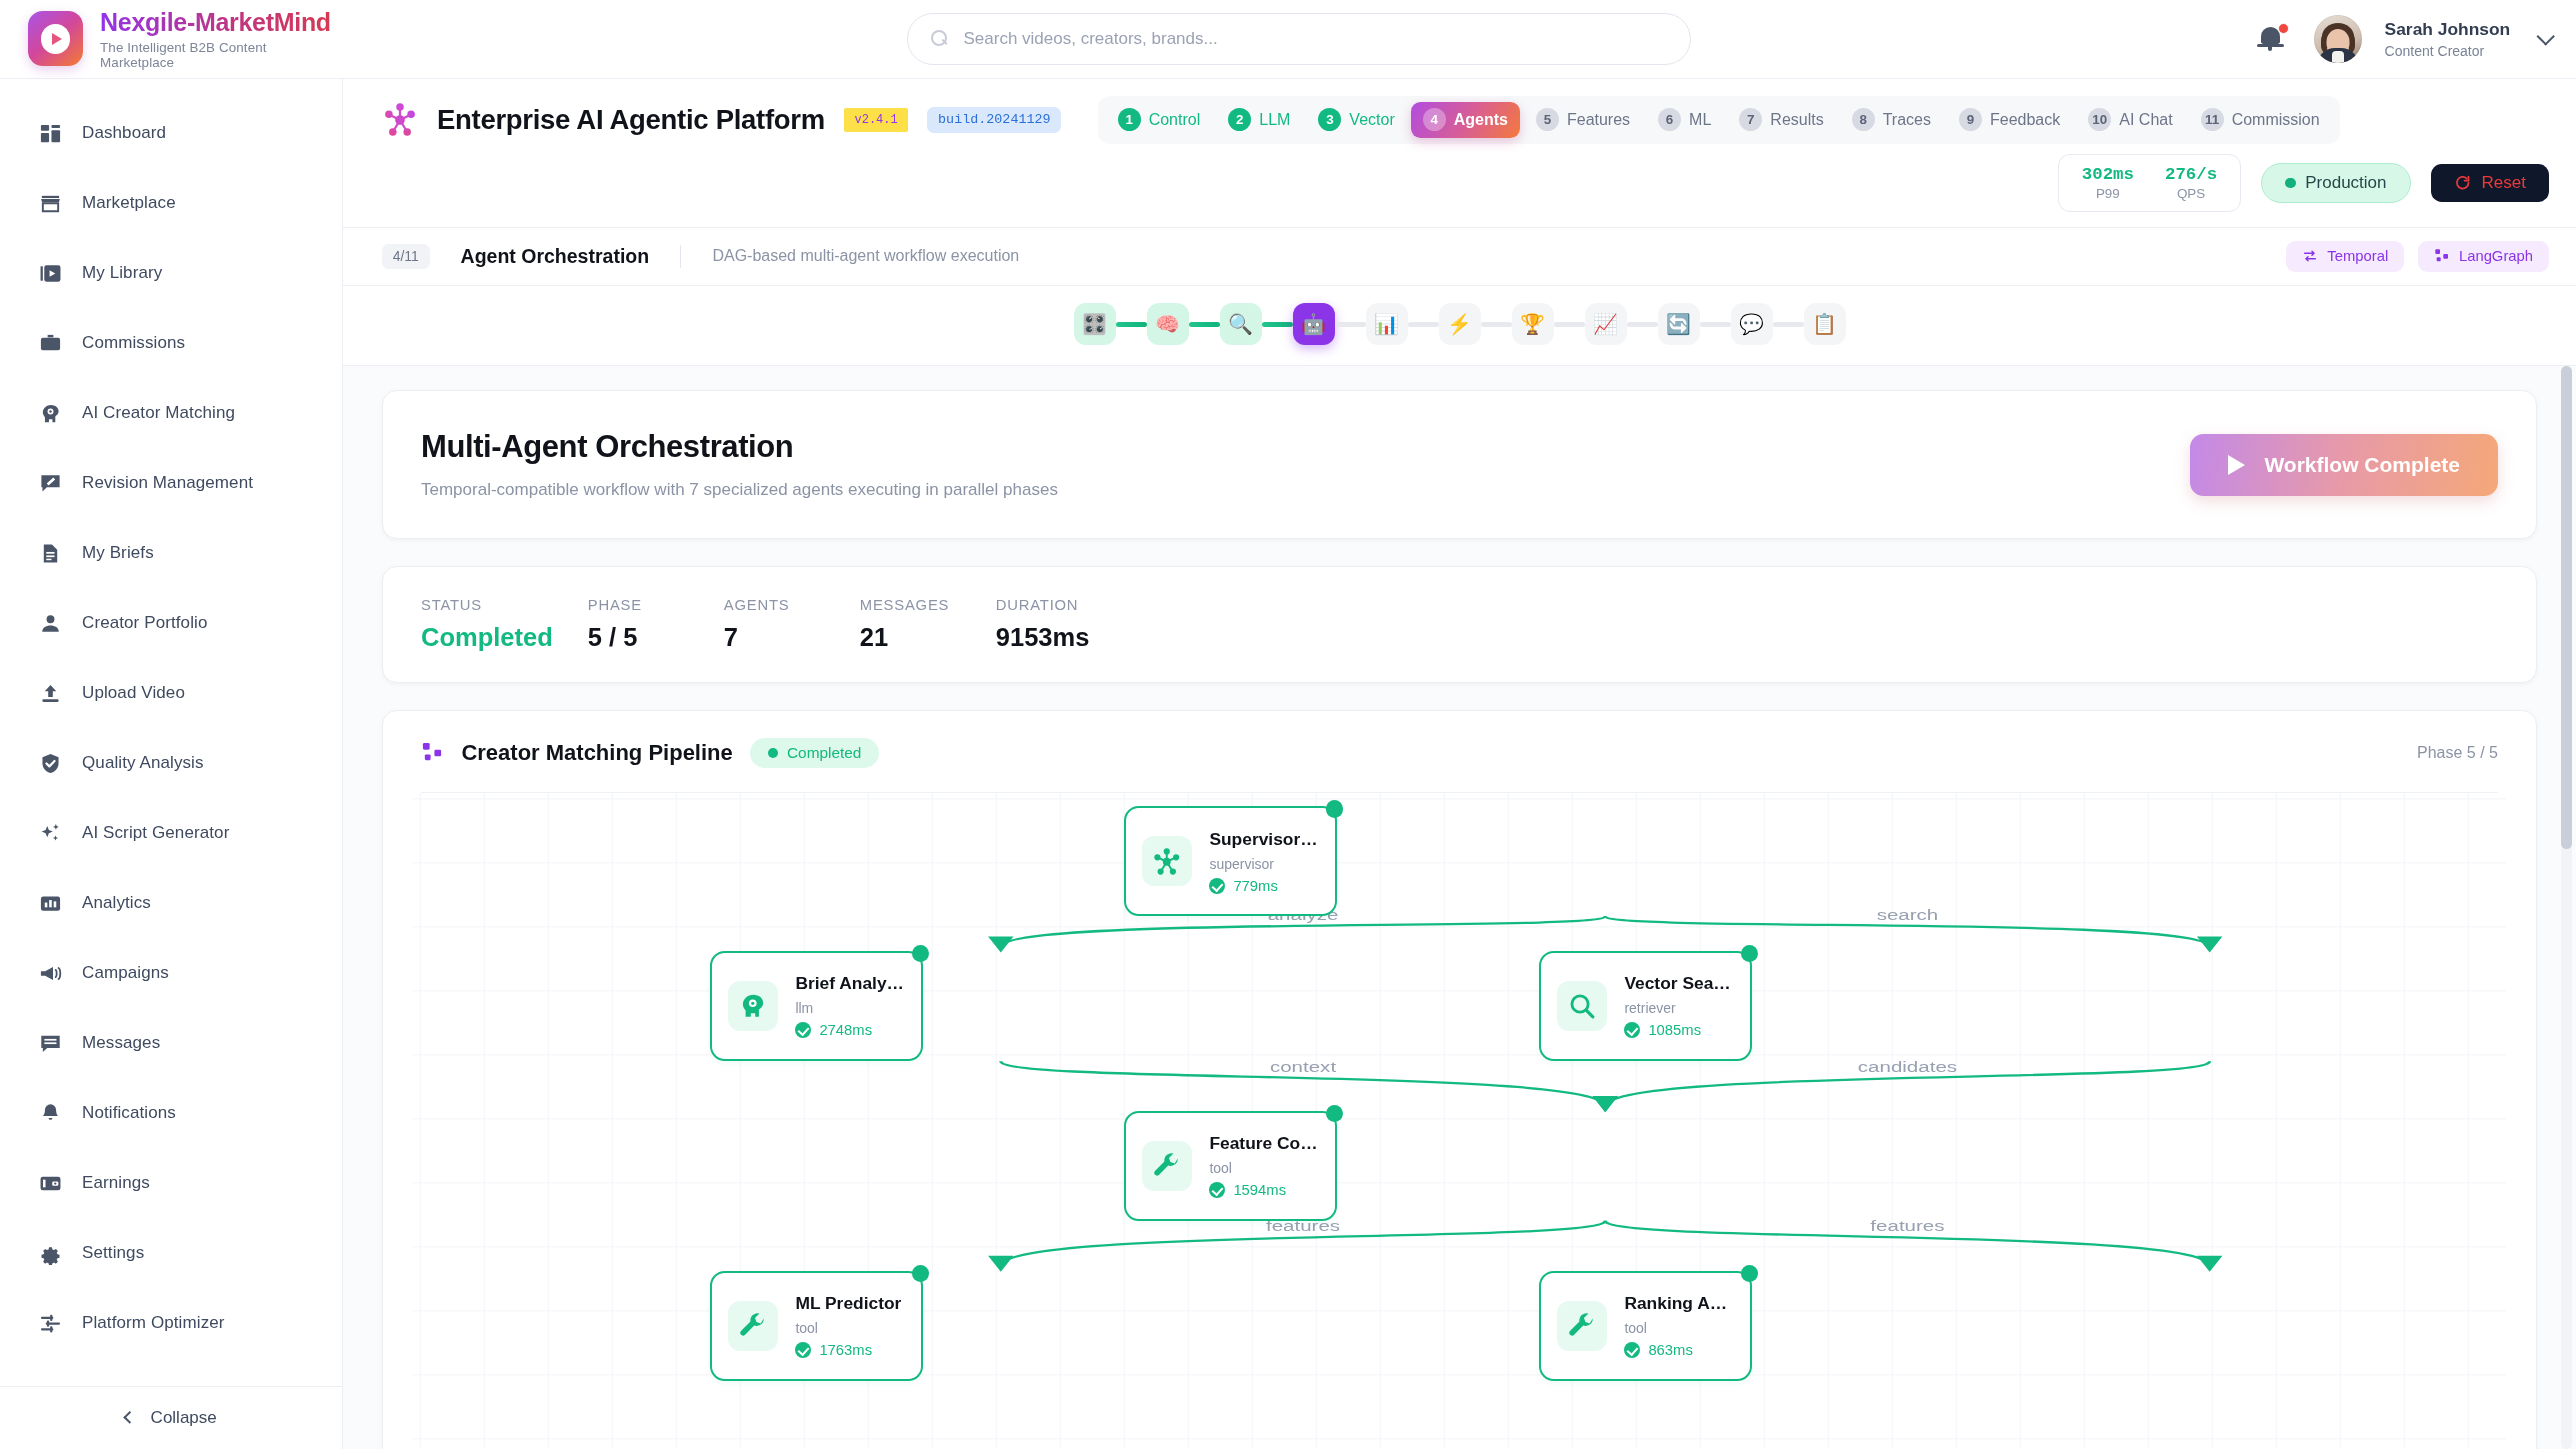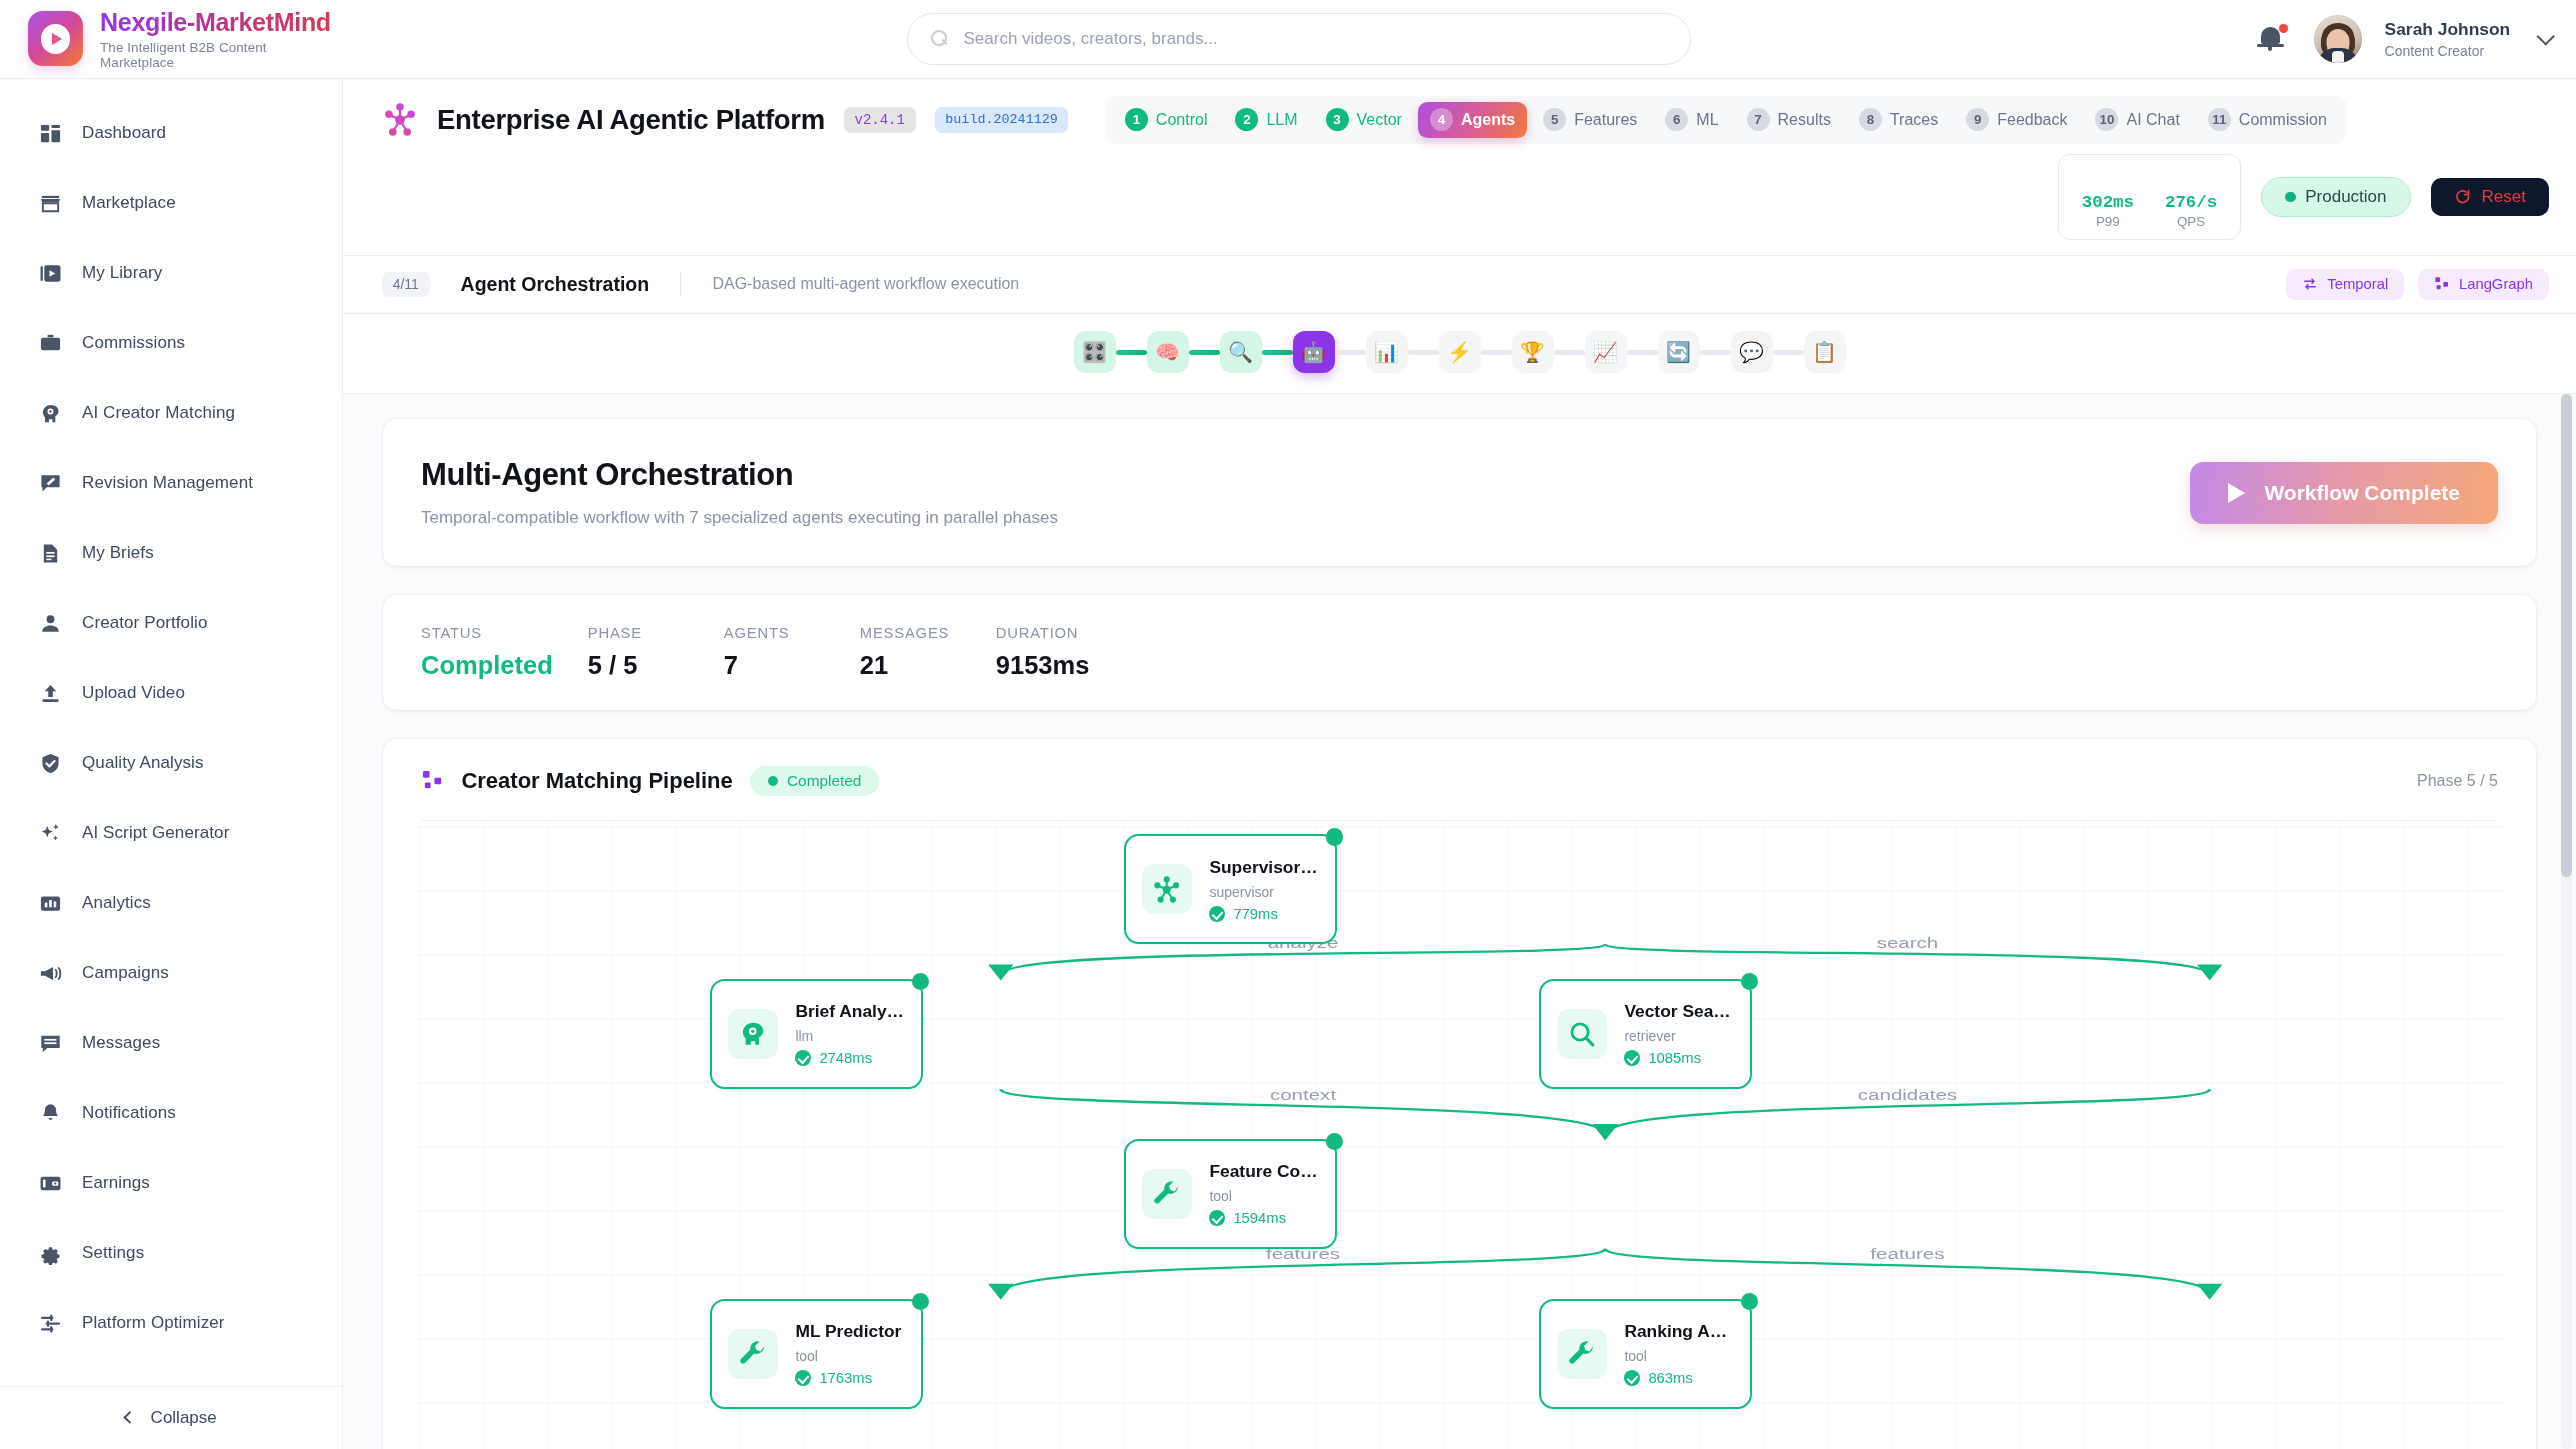--- a/index.html
+++ b/index.html
@@ -137,22 +137,22 @@
   .sb-footer .txt { font-size: 17px; color:#3f4a5f; }
 
   
   .main { flex: 1; min-width: 0; display: flex; flex-direction: column; background: #fafbfc; position:relative; }
 
   .plat-header { background:#fff; border-bottom: 1.3px solid #eceef3; padding: 17.4px 27px 0 39px; }
   .plat-row1 { display: flex; align-items: center; gap: 19px; }
   .plat-glyph { width: 36px; height: 36px; flex:none; }
   .plat-title { font-size: 27.5px; font-weight: 700; color: #10131a; letter-spacing: -0.3px; }
   .chip-ver {
-    font-family: "Liberation Mono", monospace; font-size: 14px; color:#9333ea;
-    background:#e5e5e5; border-radius: 7px; padding: 5.4px 10.7px;
+    font-family: "Liberation Mono", monospace; font-size: 12px; color:#9333ea;
+    background:#fde047; border-radius: 2px; padding: 5.4px 10.7px;
   }
   .chip-build {
     font-family: "Liberation Mono", monospace; font-size: 13.4px; color:#2c6fd6;
     background:#d9e9fb; border-radius: 6.7px; padding: 5.4px 10.7px;
   }
   .steps {
     margin-left: 17.4px; display: flex; align-items: center; gap: 4px;
     background: #f7f8fa; border-radius: 12px; padding: 5.4px 8px;
   }
   .step {
@@ -170,21 +170,21 @@
     background: linear-gradient(120deg,#b14de0 0%, #d85d95 52%, #f4793c 100%);
     box-shadow: 0 4px 10.7px rgba(190,80,150,.3);
   }
   .step.active .num { background: rgba(255,255,255,.32); color: #fff; }
   .step.active .nm { color: #fff; font-weight: 700; }
 
   .plat-row2 { display:flex; align-items:center; justify-content:flex-end; gap: 20px; padding: 10.7px 0 14.8px 0; }
   .metricbox {
     border: 1.3px solid #e6e9f0; border-radius: 12px; display: flex; gap: 31px; padding: 9.4px 23px; background:#fff;
   }
-  .metricbox .m { text-align:center;margin-top:28px; }
+  .metricbox .m { text-align:center; }
   .metricbox .mv { font-size: 17.4px; font-weight: 700; color:#12b981; font-family:"Liberation Mono", monospace; }
   .metricbox .ml { font-size: 13.4px; color:#8b93a5; margin-top: 2.7px; }
   .pill-prod {
     display:flex; align-items:center; gap: 9.4px; background:#d7f8e8; border:1.3px solid #aeeccf;
     border-radius: 20px; padding: 9.4px 23px; cursor:pointer;
   }
   .pill-prod .dot { width: 10.7px; height: 10.7px; border-radius:50%; background:#11b07c; }
   .pill-prod .t { font-size: 17px; color: #27484a; }
   .btn-reset {
     display:flex; align-items:center; gap:10.7px; background:#0f172a; border-radius: 10.7px;

